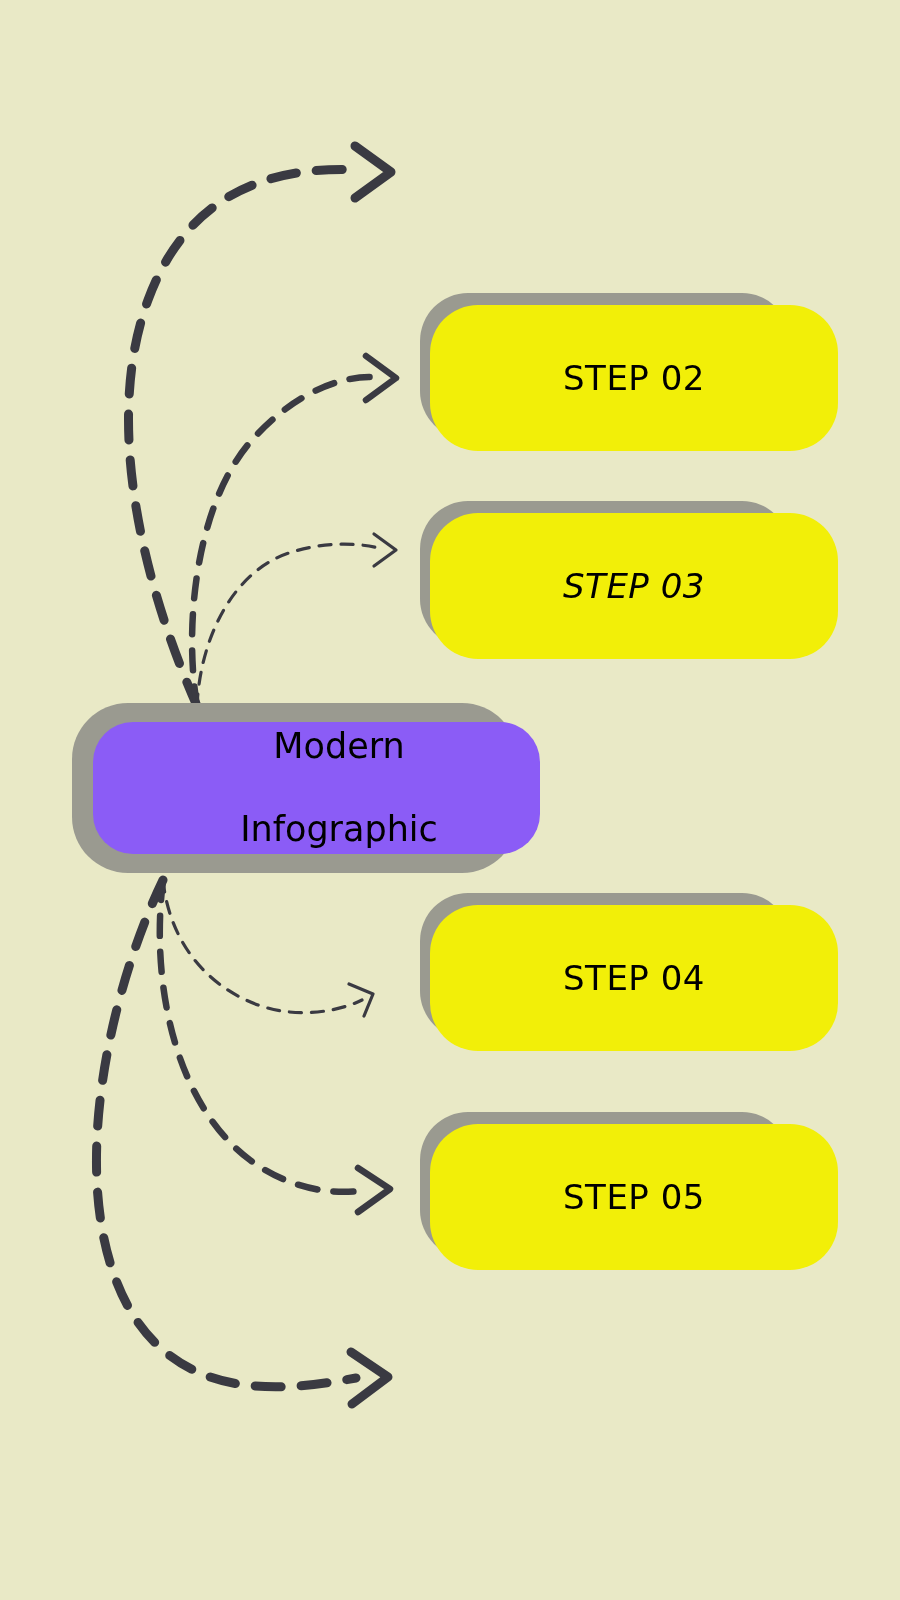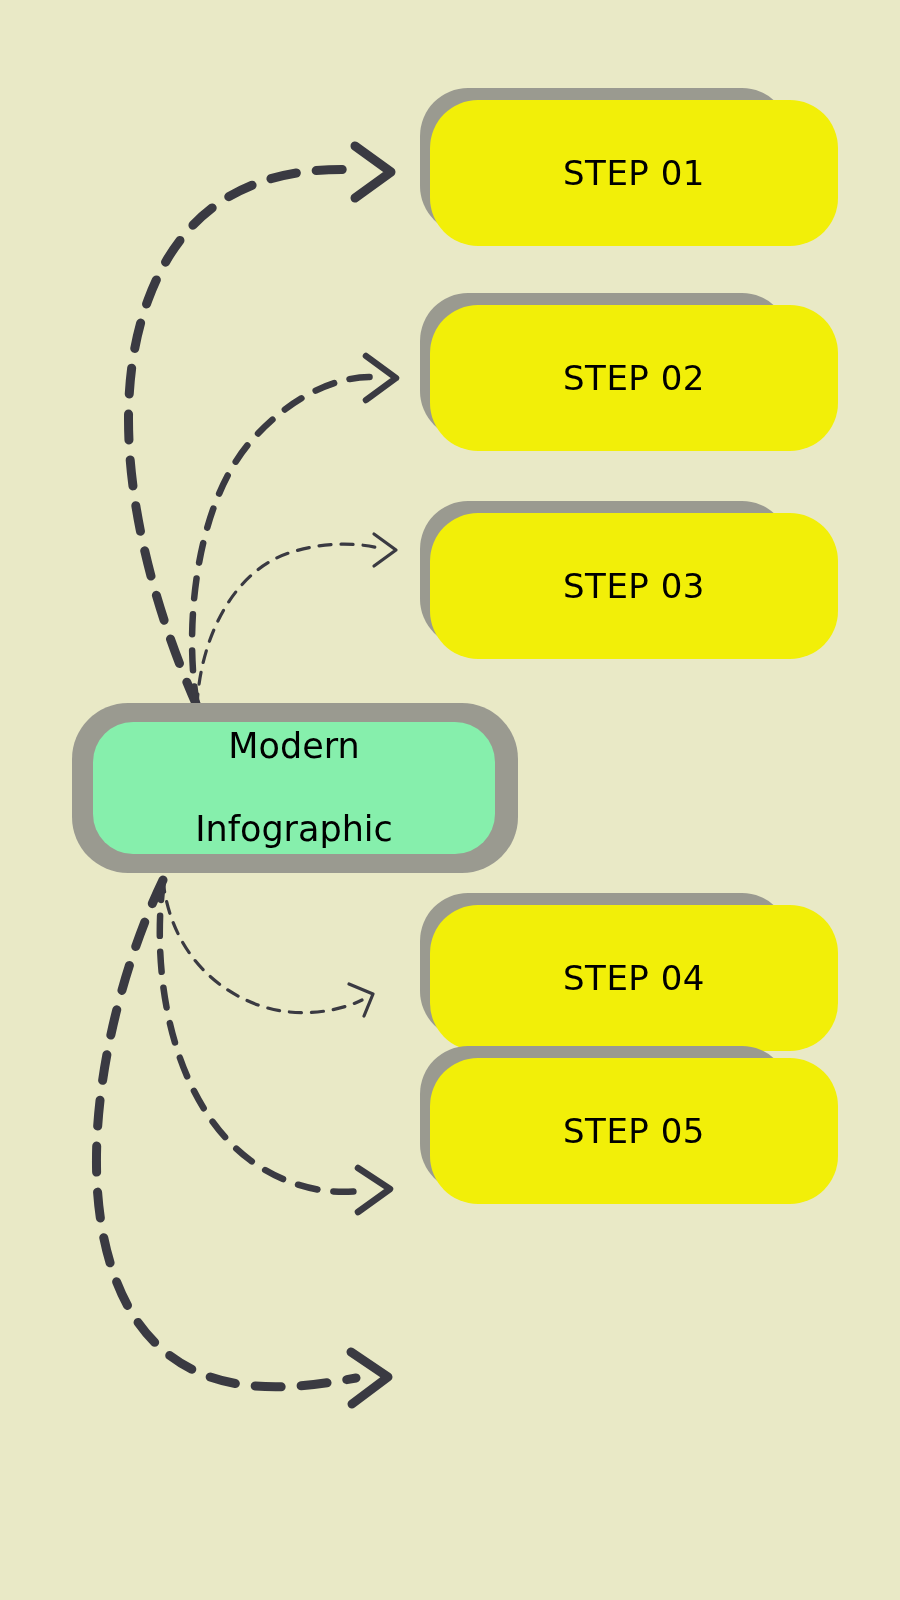--- a/index.html
+++ b/index.html
@@ -78,26 +78,27 @@
     height: 170px;
     background: #9a9a90;
     border-radius: 56px;
   }
   #center-node .plate {
     position: absolute;
     left: 21px;
     top: 19px;
     width: 402px;
     height: 132px;
-    background: #86efac;
+    background: #8b5cf6;
     border-radius: 40px;
     display: flex;
     align-items: center;
     justify-content: center;
     text-align: center;
+    padding-left: 45px;
   }
   #center-node .plate span {
     font-size: 35px;
     color: #000000;
     line-height: 1.18;
     display: block;
   }
 </style>
 </head>
 <body>
@@ -130,49 +131,43 @@
       <path d="M163 880 C 150 985, 176 1105, 250 1160 C 296 1194, 342 1194, 366 1190" stroke="#3a3a42" stroke-width="6.5" stroke-linecap="round" stroke-dasharray="20 16" fill="none"></path>
       <path d="M358 1168 L 390 1189 L 358 1212" stroke="#3a3a42" stroke-width="6.5" stroke-linecap="round" stroke-linejoin="round" fill="none"></path>
     </g>
 
     <g>
       <path d="M163 880 C 110 990, 62 1190, 130 1310 C 186 1405, 290 1390, 356 1378" stroke="#3a3a42" stroke-width="9" stroke-linecap="round" stroke-dasharray="26 20" fill="none"></path>
       <path d="M351 1352 L 388 1377 L 352 1404" stroke="#3a3a42" stroke-width="9" stroke-linecap="round" stroke-linejoin="round" fill="none"></path>
     </g>
   </svg>
 
-  <div class="step-node" style="left:430px; top:100px;">
-    <div class="shade"></div>
-    <div class="plate">
-      <span>STEP 01</span>
-    </div>
-  </div>
 
   <div class="step-node" style="left:430px; top:305px;text-decoration:underline;">
     <div class="shade"></div>
     <div class="plate">
       <span>STEP 02</span>
     </div>
   </div>
 
-  <div class="step-node" style="left:430px; top:513px;">
+  <div class="step-node" style="left:430px; top:513px;font-style:italic;">
     <div class="shade"></div>
     <div class="plate">
       <span>STEP 03</span>
     </div>
   </div>
 
   <div class="step-node" style="left:430px; top:905px;">
     <div class="shade"></div>
     <div class="plate">
       <span>STEP 04</span>
     </div>
   </div>
 
-  <div class="step-node" style="left:430px; top:1058px;">
+  <div class="step-node" style="left:430px; top:1124px;">
     <div class="shade"></div>
     <div class="plate">
       <span>STEP 05</span>
     </div>
   </div>
 
 
   <div id="center-node">
     <div class="ring"></div>
     <div class="plate">

